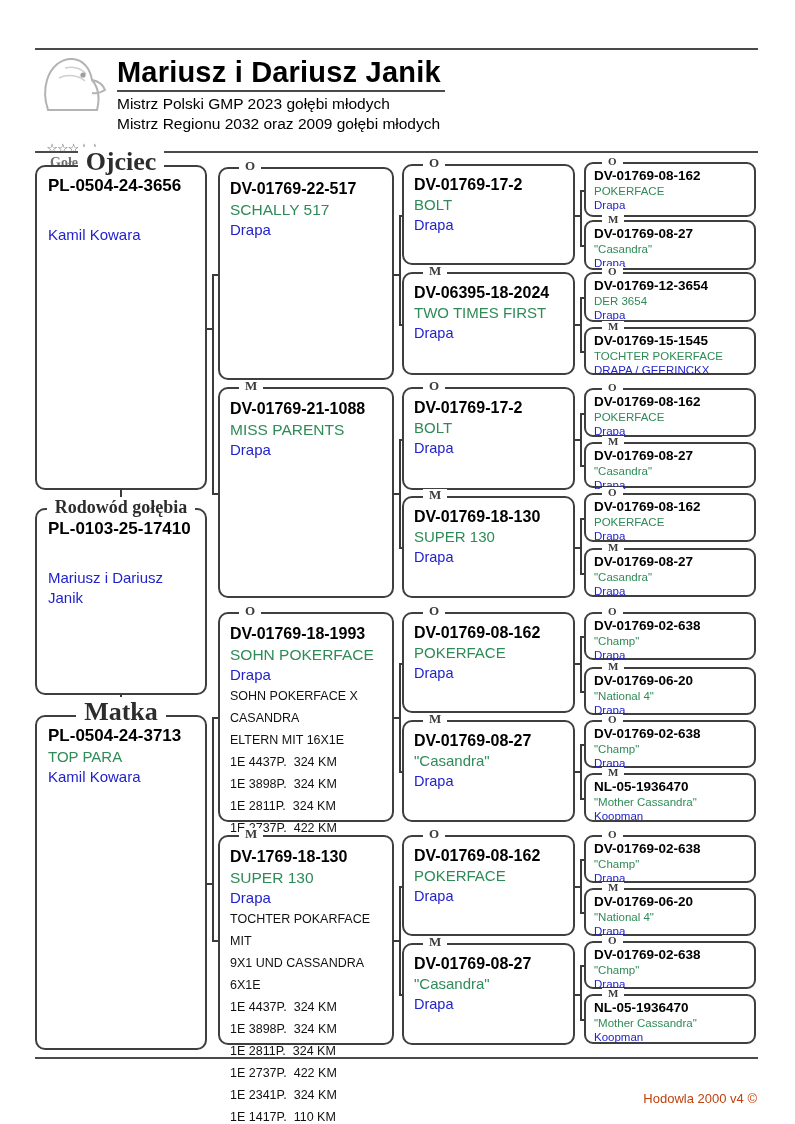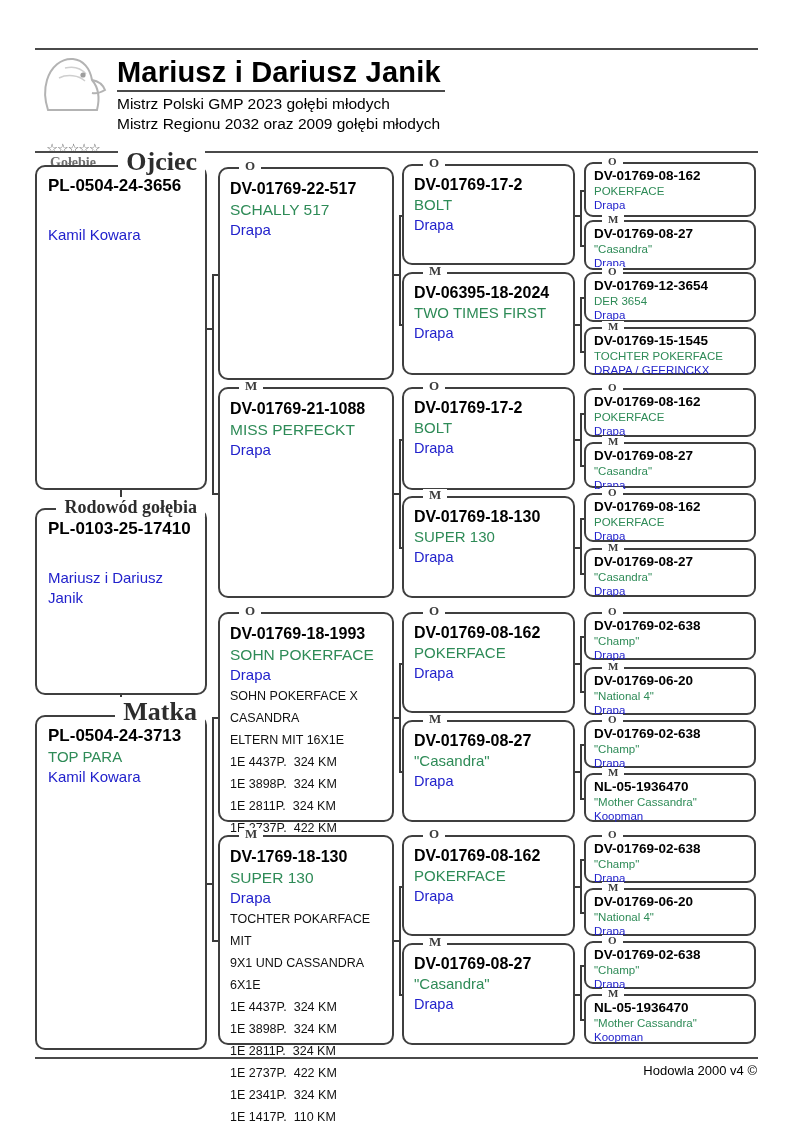--- a/index.html
+++ b/index.html
@@ -21,21 +21,21 @@
   .col1{left:35px;width:172px;padding:8px 11px}
   .col2{left:218px;width:176px;padding:9px 10px}
   .col3{left:402px;width:173px;padding:8px 10px}
   .col4{left:584px;width:172px;padding:2px 8px;border-radius:9px}
 
   .sex{position:absolute;top:-9px;left:19px;background:#fff;padding:0 6px;
        font-family:"Liberation Serif",serif;font-weight:bold;color:#3b3b3b;
        font-size:13px;line-height:11px}
   .col4 .sex{font-size:11px;left:16px;top:-8px}
 
-  .gtitle{position:absolute;top:-18px;left:0;right:0;text-align:right;line-height:1}
+  .gtitle{position:absolute;top:-18px;left:0;right:0;text-align:center;line-height:1}
   .gtitle span{background:#fff;padding:0 8px;font-family:"Liberation Serif",serif;font-weight:bold;color:#2d2d2d;font-size:26px}
   .gtitle.small{top:-12px}
   .gtitle.small span{font-size:18px}
 
   .ring{font-weight:bold;color:#000}
   .name{color:#2e8b57}
   .owner{color:#2222cc}
   .notes{color:#111;white-space:pre-wrap}
 
   .col1 .ring{font-size:17px;line-height:22px}
@@ -52,21 +52,21 @@
   .col3 .ring{font-size:16px;line-height:21px}
   .col3 .name{font-size:15px;line-height:20px}
   .col3 .owner{font-size:14.5px;line-height:20px}
 
   .col4 .ring{font-size:13.5px;line-height:16px;margin-top:2px}
   .col4 .name{font-size:11.5px;line-height:14px}
   .col4 .owner{font-size:11.5px;line-height:14px}
 
   .cline{position:absolute;background:#3a3a3a;z-index:0}
 
-  .credit{position:absolute;right:38px;top:1063px;font-size:13px;color:#000000}
+  .credit{position:absolute;right:38px;top:1091px;font-size:13px;color:#c2410c}
 </style>
 </head>
 <body>
 
 <div id="page">
 
   <div class="rule" style="top:48px"></div>
 
   <div class="logo">
     <svg width="76" height="84" viewBox="0 0 76 84">
@@ -109,21 +109,21 @@
 
   <div class="pbox col2" id="bx-g2-0" style="top:167px;height:213px">
     <span class="sex">O</span>
     <div class="ring">DV-01769-22-517</div>
     <div class="name">SCHALLY 517</div>
     <div class="owner">Drapa</div>
   </div>
   <div class="pbox col2" id="bx-g2-1" style="top:387px;height:211px">
     <span class="sex">M</span>
     <div class="ring">DV-01769-21-1088</div>
-    <div class="name">MISS PERFECKT</div>
+    <div class="name">MISS PARENTS</div>
     <div class="owner">Drapa</div>
   </div>
   <div class="pbox col2" id="bx-g2-2" style="top:612px;height:210px">
     <span class="sex">O</span>
     <div class="ring">DV-01769-18-1993</div>
     <div class="name">SOHN POKERFACE</div>
     <div class="owner">Drapa</div>
     <div class="notes">SOHN POKERFACE X
 CASANDRA
 ELTERN MIT 16X1E

